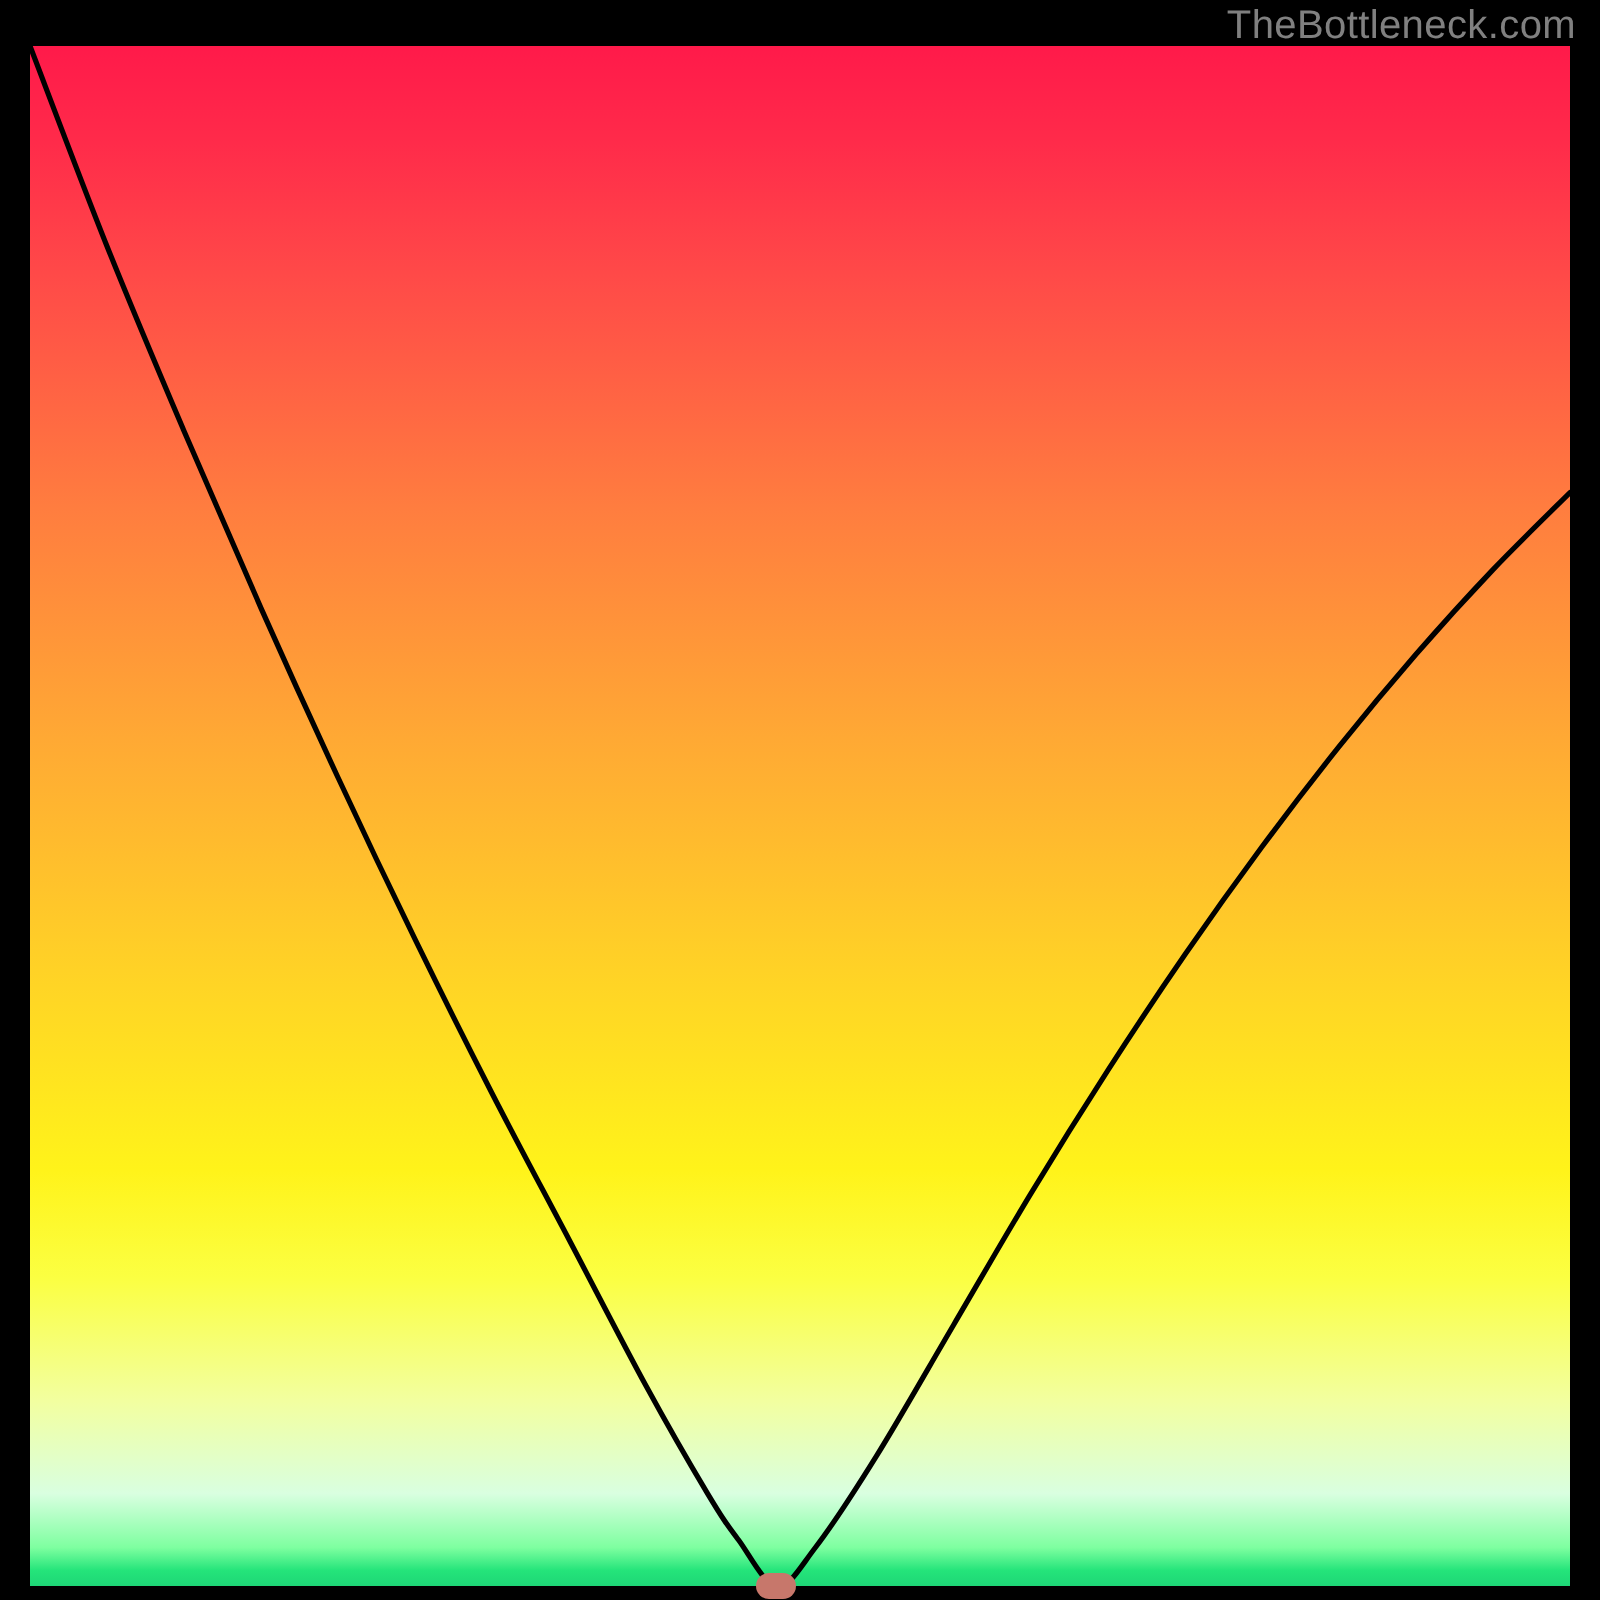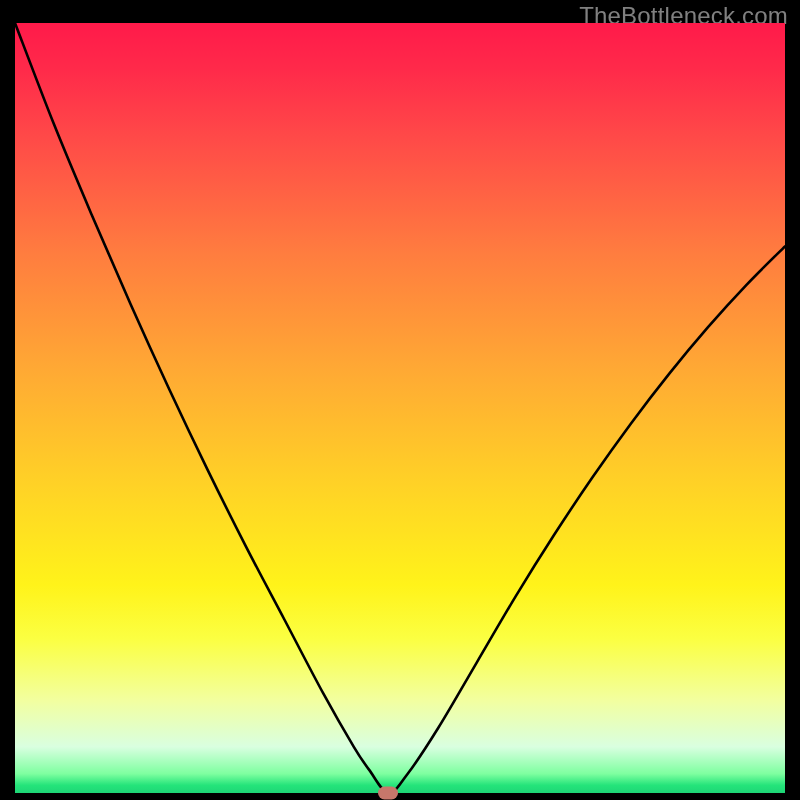--- a/index.html
+++ b/index.html
@@ -54,21 +54,21 @@
     left: 0;
     top: 0;
     width: 770px;
     height: 770px;
   }
   .watermark {
     position: absolute;
     top: 2px;
     right: 12px;
     color: #808080;
-    font-size: 24px;
+    font-size: 20px;
     font-weight: 500;
     letter-spacing: 0.2px;
   }
   .min-marker {
     position: absolute;
     width: 20px;
     height: 13px;
     border-radius: 8px;
     background: #c7776b;
     transform: translate(-50%, -50%);

